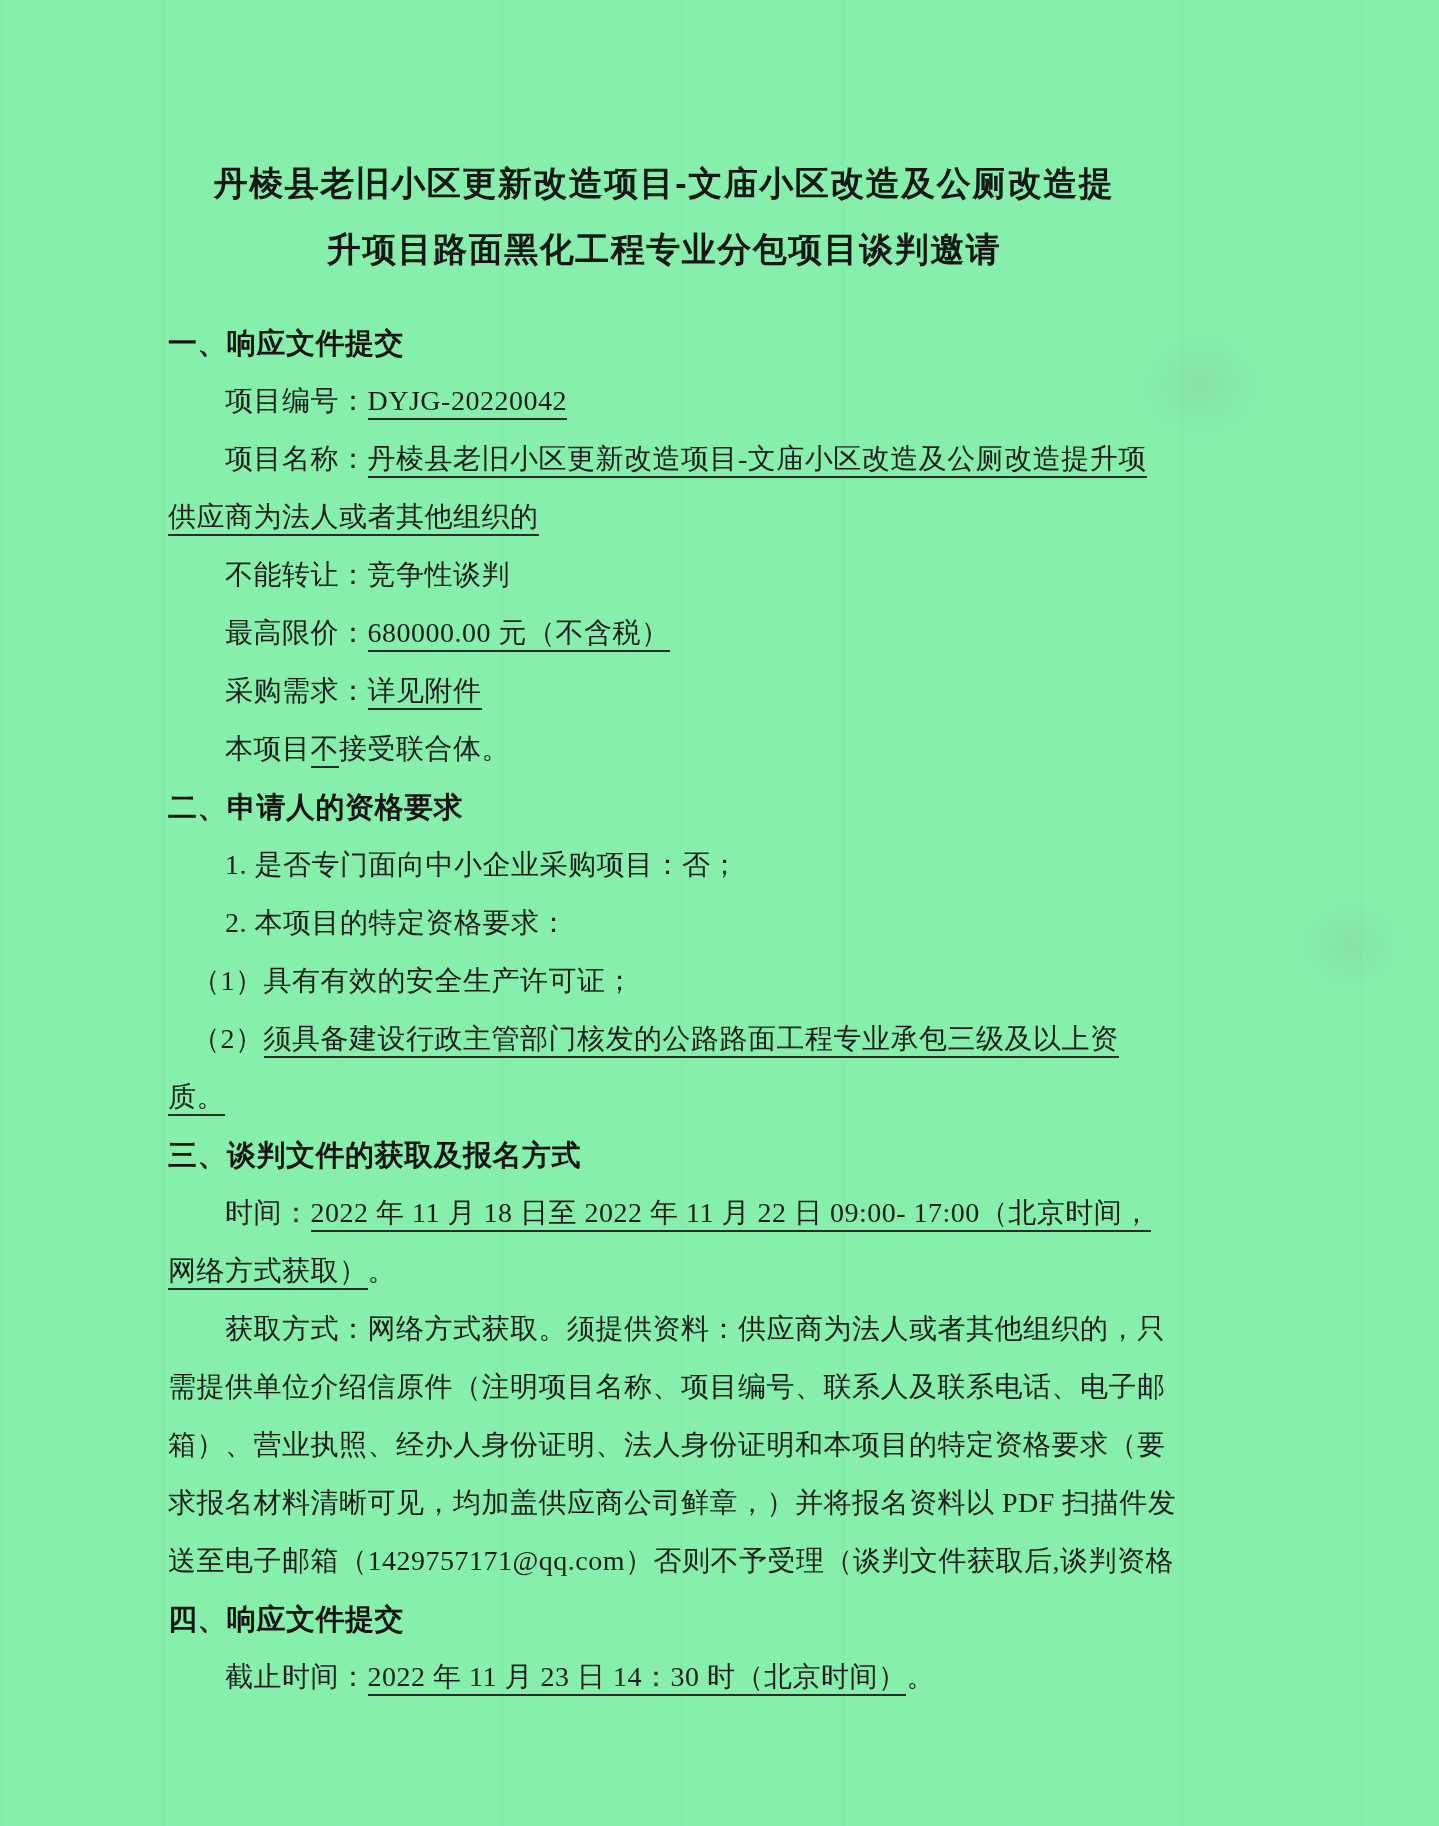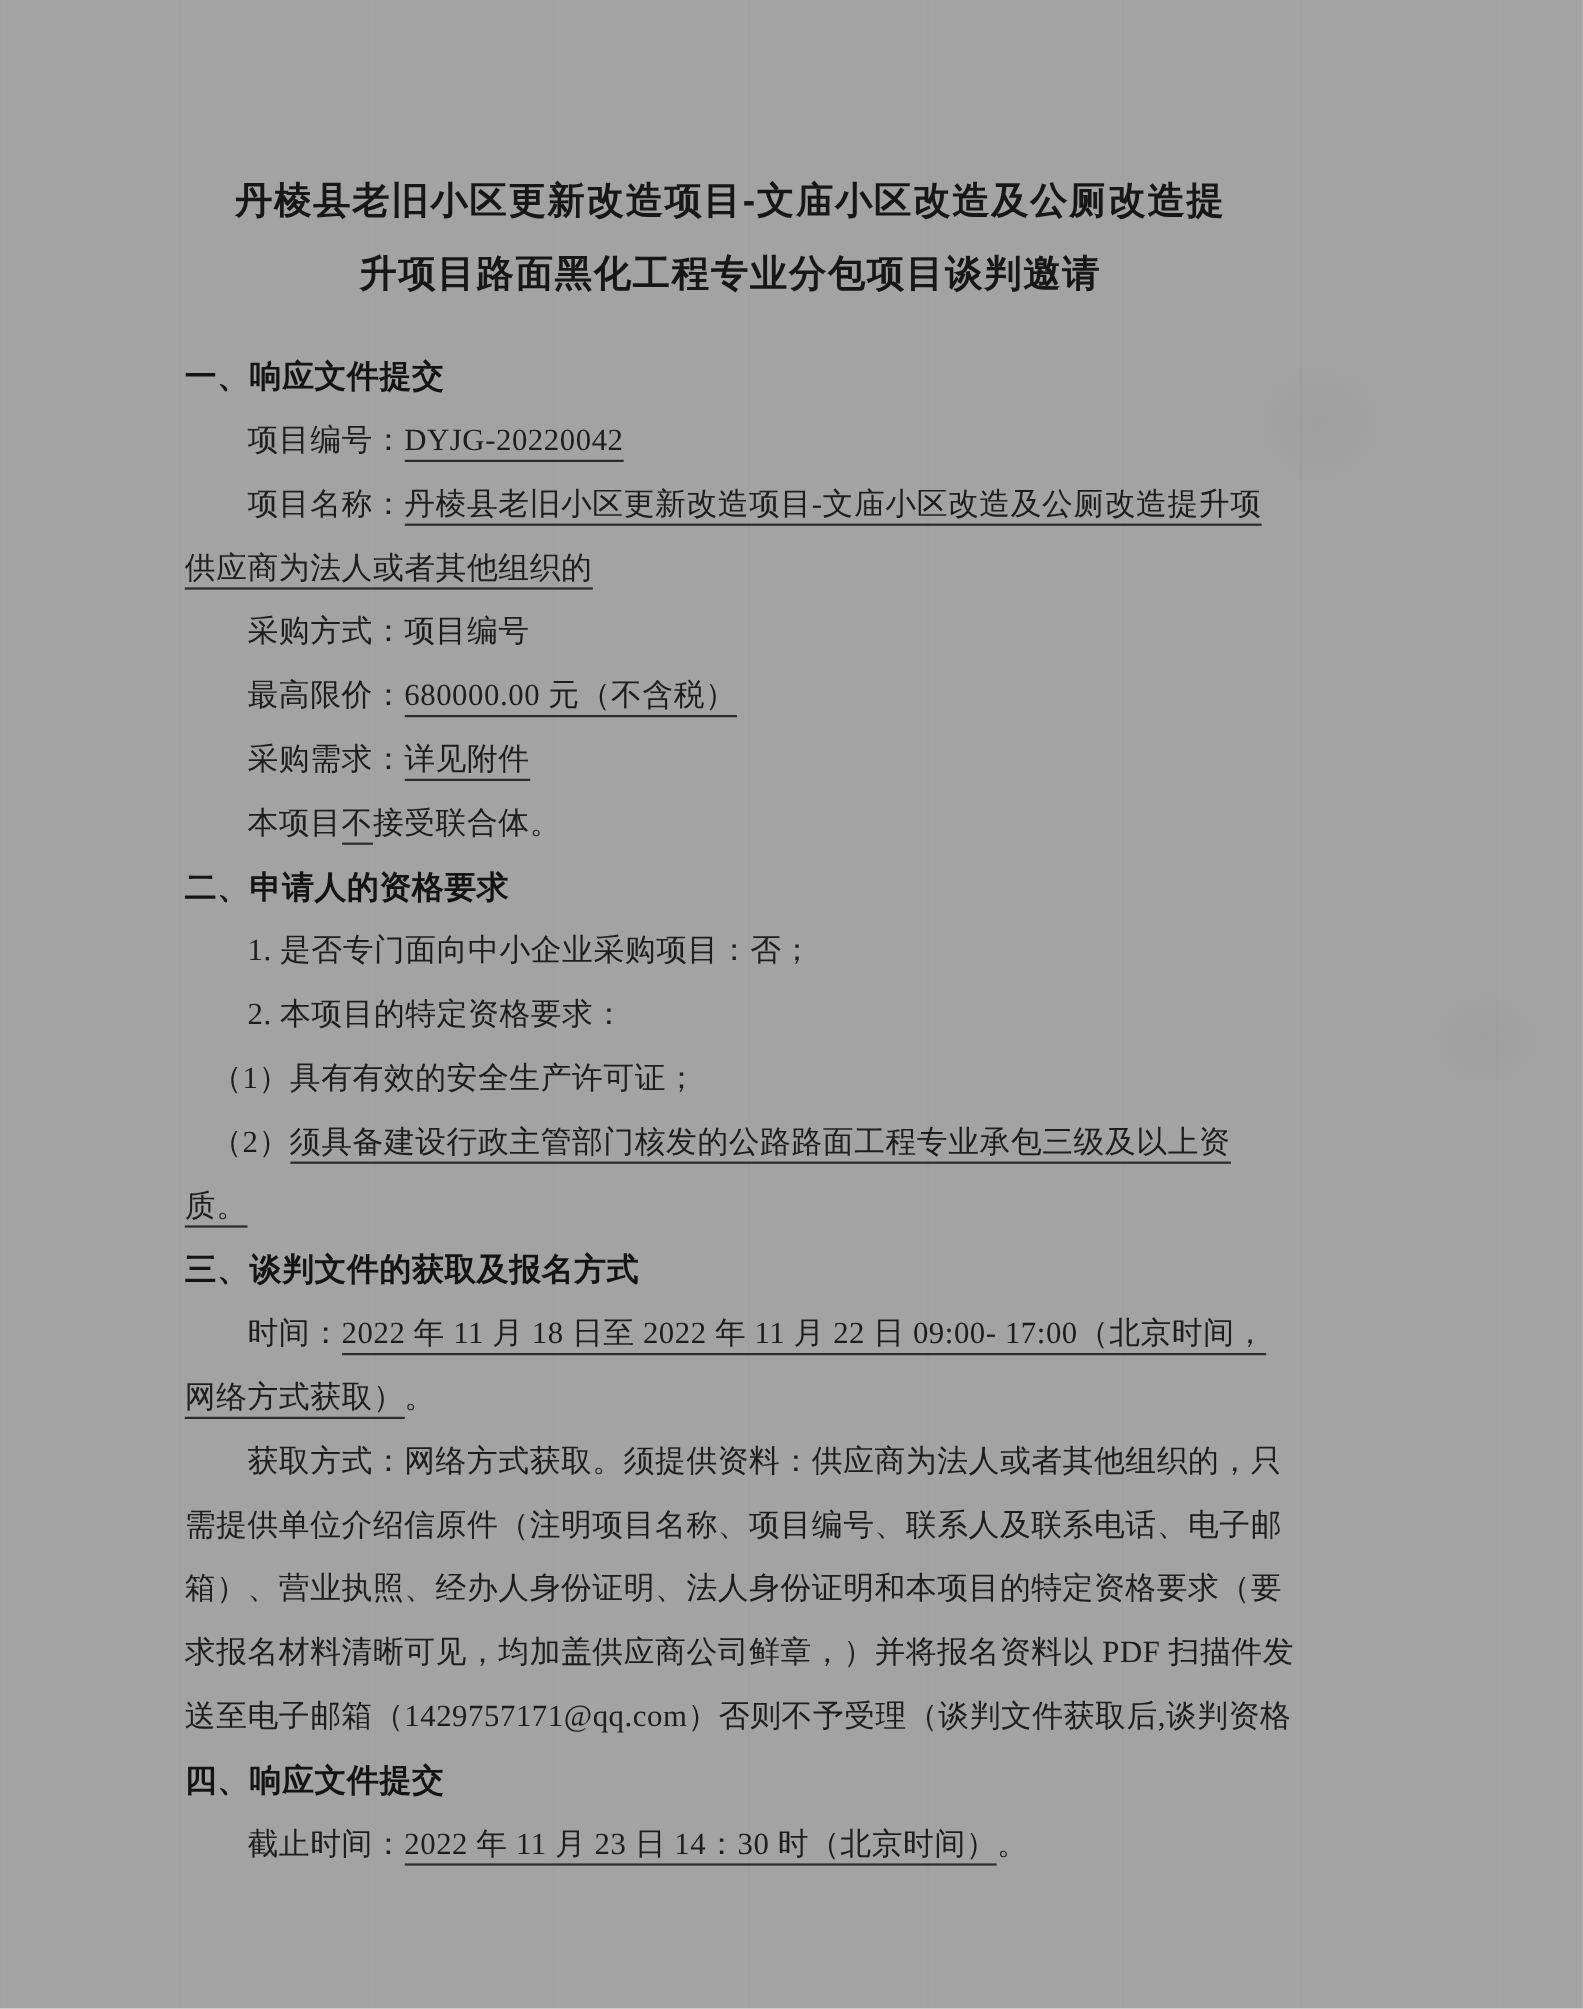--- a/index.html
+++ b/index.html
@@ -1,20 +1,20 @@
 <!DOCTYPE html>
 <html><head>
 <meta charset="utf-8">
 <style>
   html,body { margin:0; padding:0; background:#e8e8e8; }
   .page {
     position:relative;
     width:1439px; height:1826px;
     margin:0 auto;
-    background:#a3a3a3;
+    background:#86efac;
     color:#1b1b1b;
     font-family:"Liberation Serif","DejaVu Serif",serif;
     overflow:hidden;
   }
   
   .scan-noise {
     position:absolute; inset:0;
     background:
       repeating-linear-gradient(90deg,
         rgba(0,0,0,0.018) 0px, rgba(0,0,0,0.0) 3px, rgba(0,0,0,0.0) 160px,
@@ -71,21 +71,21 @@
   <div class="content">
     <div class="title">
       <div>丹棱县老旧小区更新改造项目-文庙小区改造及公厕改造提</div>
       <div>升项目路面黑化工程专业分包项目谈判邀请</div>
     </div>
     <div>
         <div class="line ind0 h"><span>一、响应文件提交</span></div>
         <div class="line ind2"><span>项目编号：</span><span class="u">DYJG-20220042</span></div>
         <div class="line ind2"><span>项目名称：</span><span class="u">丹棱县老旧小区更新改造项目-文庙小区改造及公厕改造提升项</span></div>
         <div class="line ind0"><span class="u">供应商为法人或者其他组织的</span></div>
-        <div class="line ind2"><span>采购方式：项目编号</span></div>
+        <div class="line ind2"><span>不能转让：竞争性谈判</span></div>
         <div class="line ind2"><span>最高限价：</span><span class="u">680000.00 元（不含税）</span></div>
         <div class="line ind2"><span>采购需求：</span><span class="u">详见附件</span></div>
         <div class="line ind2"><span>本项目</span><span class="u">不</span><span>接受联合体。</span></div>
         <div class="line ind0 h"><span>二、申请人的资格要求</span></div>
         <div class="line ind2"><span>1. 是否专门面向中小企业采购项目：否；</span></div>
         <div class="line ind2"><span>2. 本项目的特定资格要求：</span></div>
         <div class="line ind1"><span>（1）具有有效的安全生产许可证；</span></div>
         <div class="line ind1"><span>（2）</span><span class="u">须具备建设行政主管部门核发的公路路面工程专业承包三级及以上资</span></div>
         <div class="line ind0"><span class="u">质。</span></div>
         <div class="line ind0 h"><span>三、谈判文件的获取及报名方式</span></div>

